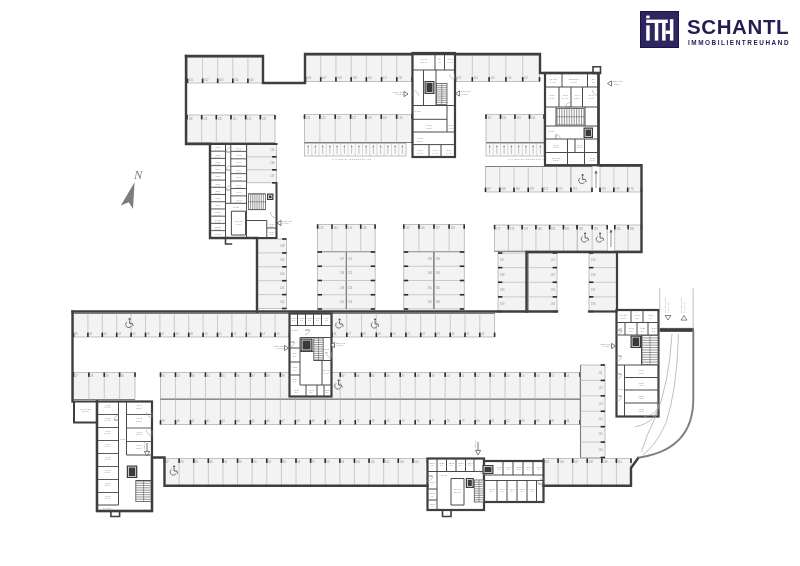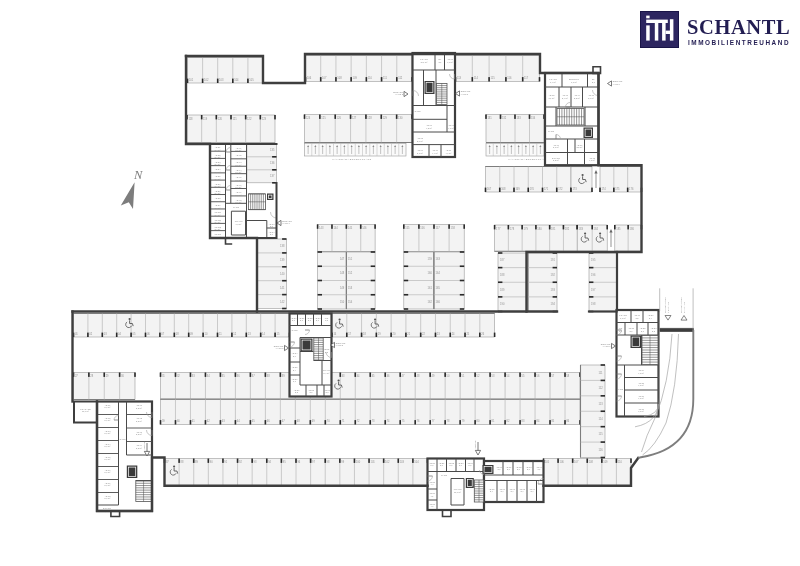--- a/index.html
+++ b/index.html
@@ -4,21 +4,21 @@
 <style>
   html,body{margin:0;padding:0;background:#ffffff;}
   #stage{position:relative;width:800px;height:566px;background:#ffffff;overflow:hidden;
          font-family:"Liberation Sans", sans-serif;}
   #plan-svg{position:absolute;left:0;top:0;}
   
   #logo{position:absolute;top:10px;left:638px;width:156px;height:42px;}
   #logo-square{position:absolute;left:2px;top:1px;width:39px;height:36.5px;background:#2d2660;
                border:1.6px solid #191447;box-sizing:border-box;}
   #logo-brand{position:absolute;left:49px;top:7px;color:#221d52;
-              font-family:Liberation Serif, serif;font-weight:bold;font-size:20.5px;
+              font-family:Liberation Sans, sans-serif;font-weight:bold;font-size:20.5px;
               letter-spacing:0.6px;line-height:1;}
   #logo-tagline{position:absolute;left:50px;top:28.5px;color:#221d52;
                 font-family:"Liberation Sans", sans-serif;font-weight:bold;font-size:6.4px;
                 letter-spacing:1.55px;}
 </style>
 </head>
 <body>
 
 <div id="stage">
   <svg id="plan-svg" width="800" height="566" viewBox="0 0 800 566">

